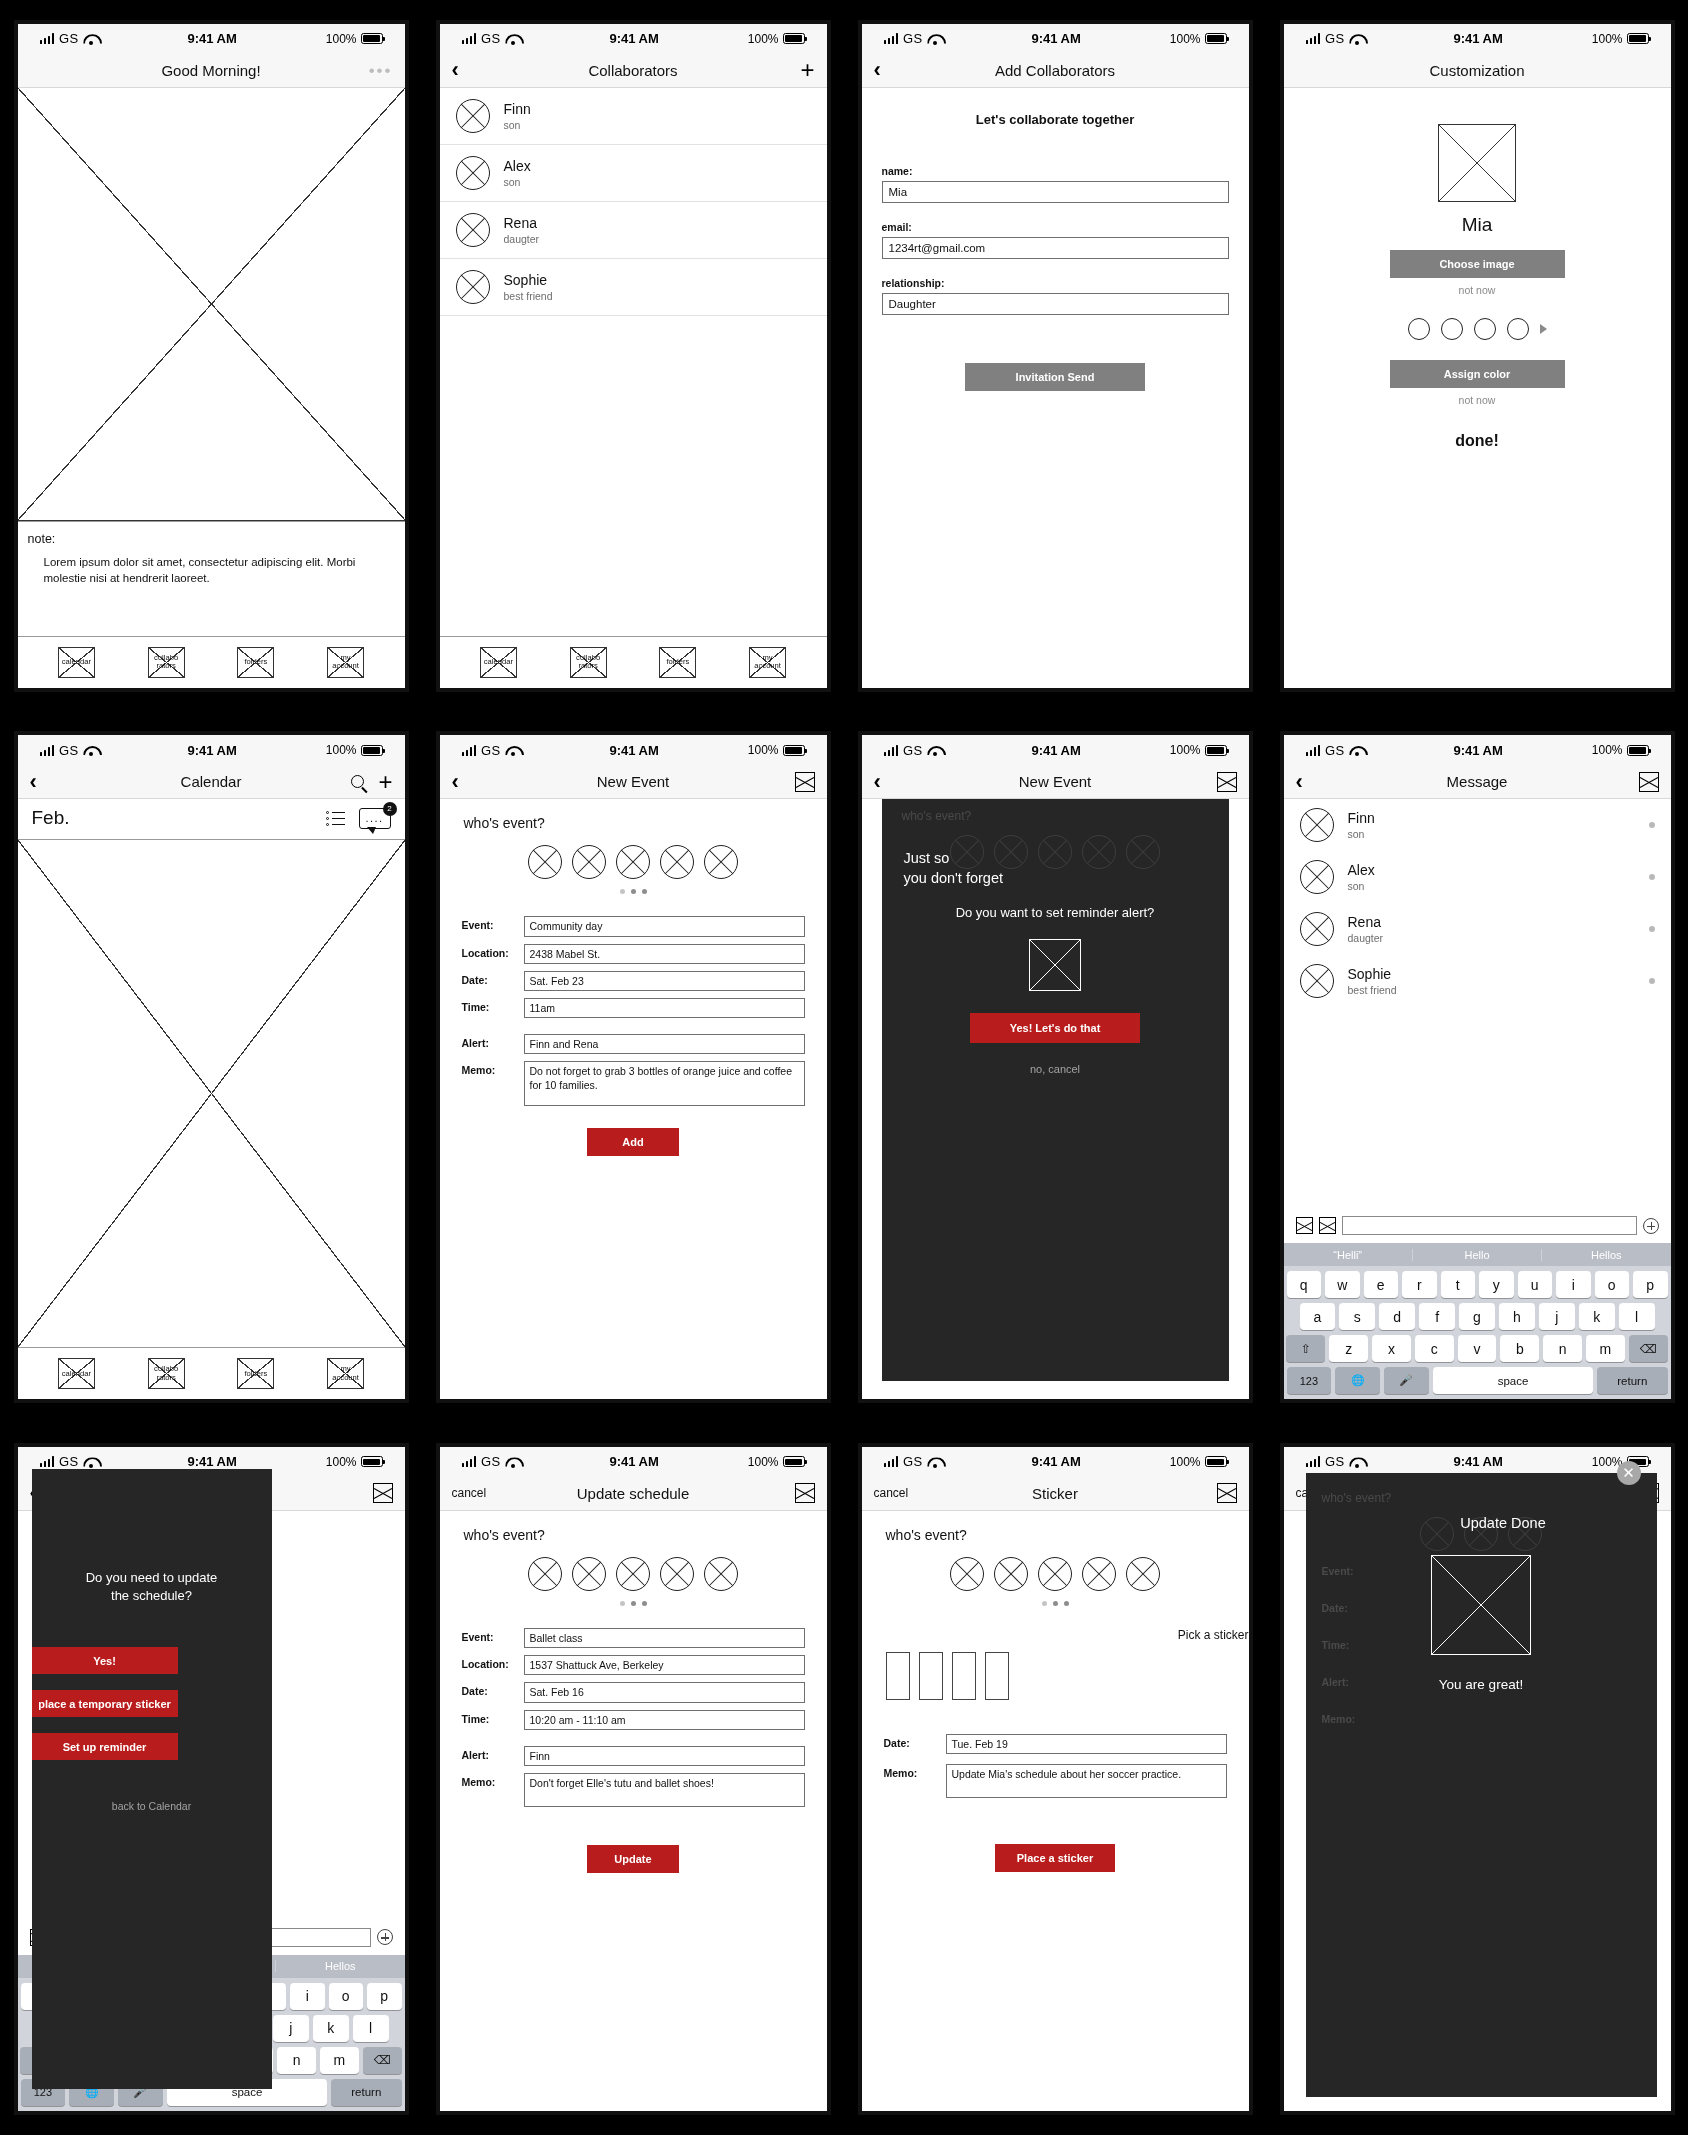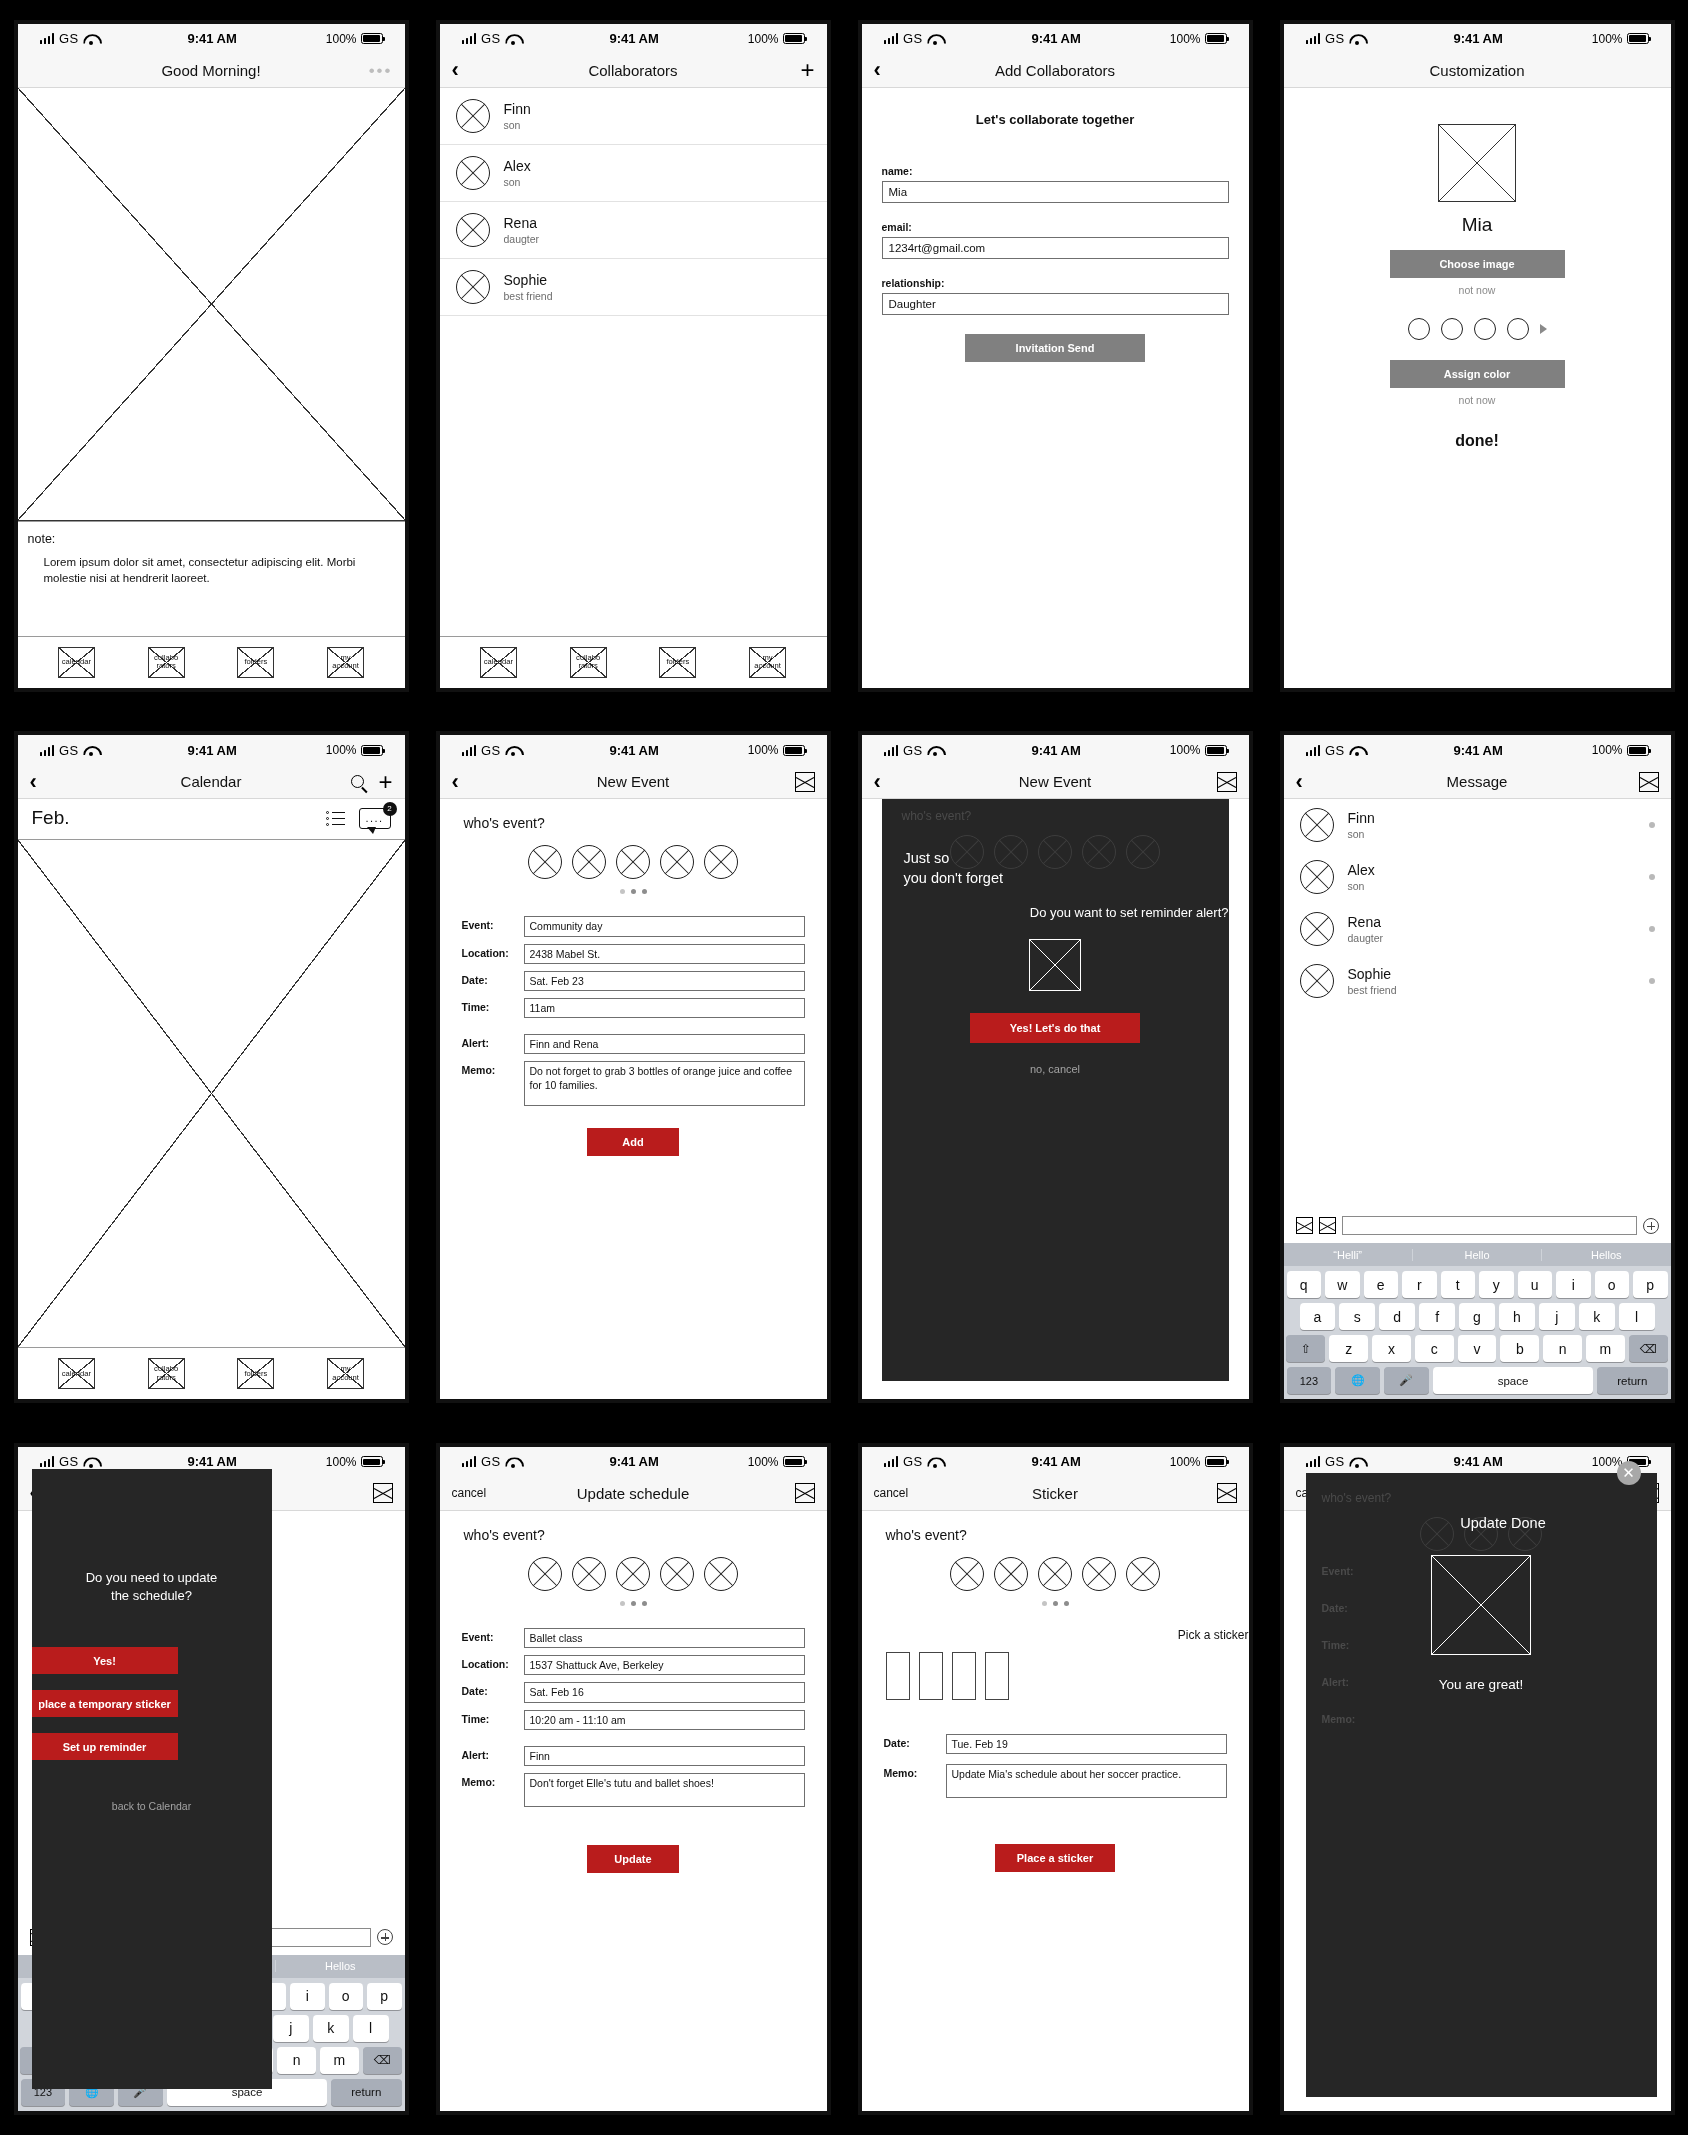--- a/index.html
+++ b/index.html
@@ -366,21 +366,21 @@
           <div class="fld-box">Mia</div>
         </div>
         <div class="fld-wrap" style="margin-top:18px;">
           <div class="fld-label">email:</div>
           <div class="fld-box">1234rt@gmail.com</div>
         </div>
         <div class="fld-wrap" style="margin-top:18px;">
           <div class="fld-label">relationship:</div>
           <div class="fld-box">Daughter</div>
         </div>
-        <div style="display:flex;justify-content:center;margin-top:19px;">
+        <div style="display:flex;justify-content:center;margin-top:48px;">
           <div class="btn-grey" style="width:180px;">Invitation Send</div>
         </div>
       </div>
     </div>
   </div>
 
   <div class="cell">
     <div class="phone">
       <div class="statusbar">
         <div class="sb-left">
@@ -623,21 +623,21 @@
           <div style="color:#4a4a4a;font-size:12px;margin-top:8px;">who's event?</div>
           <div style="display:flex;gap:10px;margin-top:12px;justify-content:center;">
             <span class="avatar dim"></span>
             <span class="avatar dim"></span>
             <span class="avatar dim"></span>
             <span class="avatar dim"></span>
             <span class="avatar dim"></span>
           </div>
           <div style="position:absolute;left:22px;top:86px;font-size:14.5px;color:#fff;line-height:1.35;white-space:pre-line;">Just so
 you don't forget</div>
-          <div style="position:absolute;left:0;right:0;top:142px;text-align:right;font-size:13px;color:#fff;">Do you want to set reminder alert?</div>
+          <div style="position:absolute;left:0;right:0;top:142px;text-align:center;font-size:13px;color:#fff;">Do you want to set reminder alert?</div>
           <div style="position:absolute;left:0;right:0;top:176px;display:flex;justify-content:center;">
             <div class="ximg white" style="width:52px;height:52px;"></div>
           </div>
           <div style="position:absolute;left:0;right:0;top:250px;display:flex;justify-content:center;">
             <div class="btn-grey light" style="width:170px;height:30px;">Yes! Let's do that</div>
           </div>
           <div style="position:absolute;left:0;right:0;top:300px;text-align:center;font-size:11px;color:#a3a3a3;">no, cancel</div>
         </div>
       </div>
     </div>

